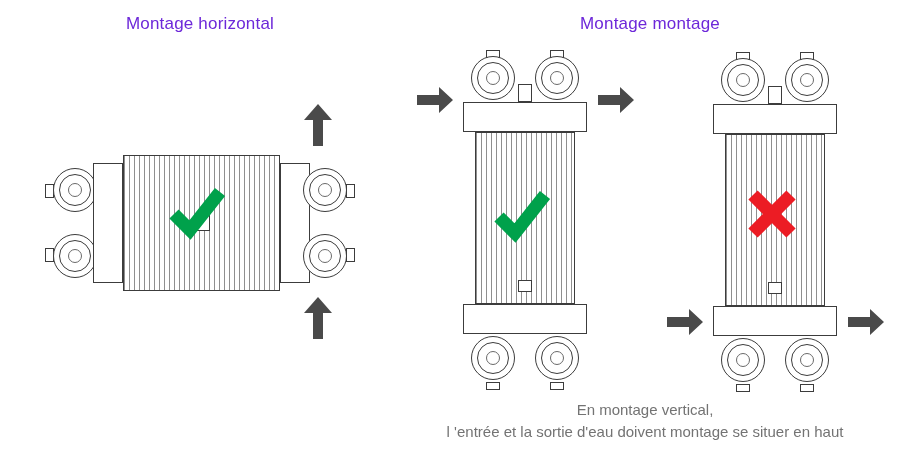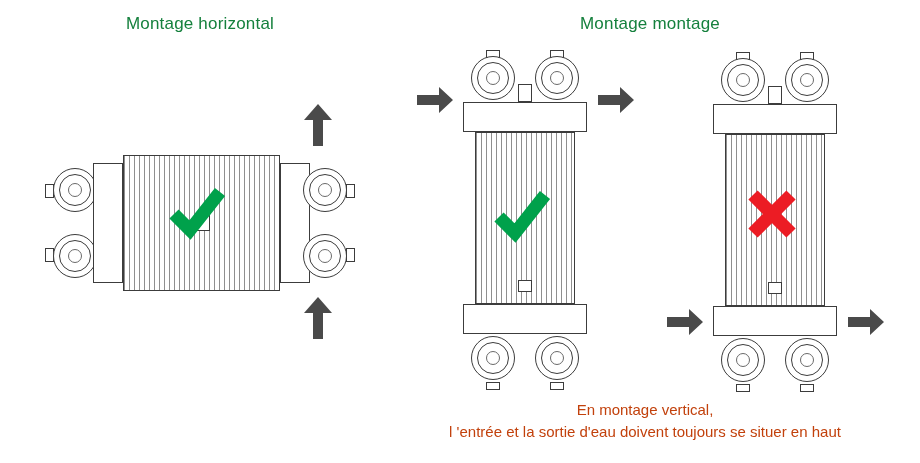--- a/index.html
+++ b/index.html
@@ -1,21 +1,21 @@
 <!DOCTYPE html>
 <html><head>
 <meta charset="utf-8">
 <style>
   * { margin:0; padding:0; box-sizing:border-box; }
   html,body { background:#ffffff; }
   body { font-family:"Liberation Sans", sans-serif; }
   .canvas { position:relative; width:920px; height:463px; background:#ffffff; overflow:hidden; }
 
-  .title { position:absolute; font-size:17px; color:#15803d; text-align:center; letter-spacing:.2px; }
-  .caption { position:absolute; font-size:15px; color:#c2410c; text-align:center; line-height:1.45; }
+  .title { position:absolute; font-size:17px; color:#6d28d9; text-align:center; letter-spacing:.2px; }
+  .caption { position:absolute; font-size:15px; color:#737373; text-align:center; line-height:1.45; }
 
   .device { position:absolute; }
   .part { position:absolute; border:1.5px solid #3c3c3c; background:#ffffff; }
   .thin { border-width:1px; }
   .circle { border-radius:50%; }
   .inner { position:absolute; left:5px; top:5px; right:5px; bottom:5px; border:1px solid #3c3c3c; border-radius:50%; background:#fff; }
   .hub { position:absolute; left:14px; top:14px; right:14px; bottom:14px; border:1px solid #6a6a6a; border-radius:50%; }
   .fins { background-image: repeating-linear-gradient(90deg, #8f8f8f 0px, #8f8f8f 1px, transparent 1px, transparent 5px); }
   .arrow, .marker { position:absolute; }
 </style>
@@ -150,16 +150,16 @@
       <div class="part thin" style="left:95px; top:332px; width:14px; height:8px;"></div>
     </div>
 
     <svg class="marker" style="left:744px; top:186px;" width="56" height="56" viewBox="0 0 56 56">
       <path d="M9 9 L47 47 M47 9 L9 47" fill="none" stroke-width="13" stroke-linecap="butt" stroke="#EC1C24"></path>
     </svg>
   </div>
 
   <div class="caption" style="left:370px; top:399px; width:550px;">
     <div>En montage vertical,</div>
-    <div>l 'entrée et la sortie d'eau doivent toujours se situer en haut</div>
+    <div>l 'entrée et la sortie d'eau doivent montage se situer en haut</div>
   </div>
 
 </div>
 
 </body></html>

